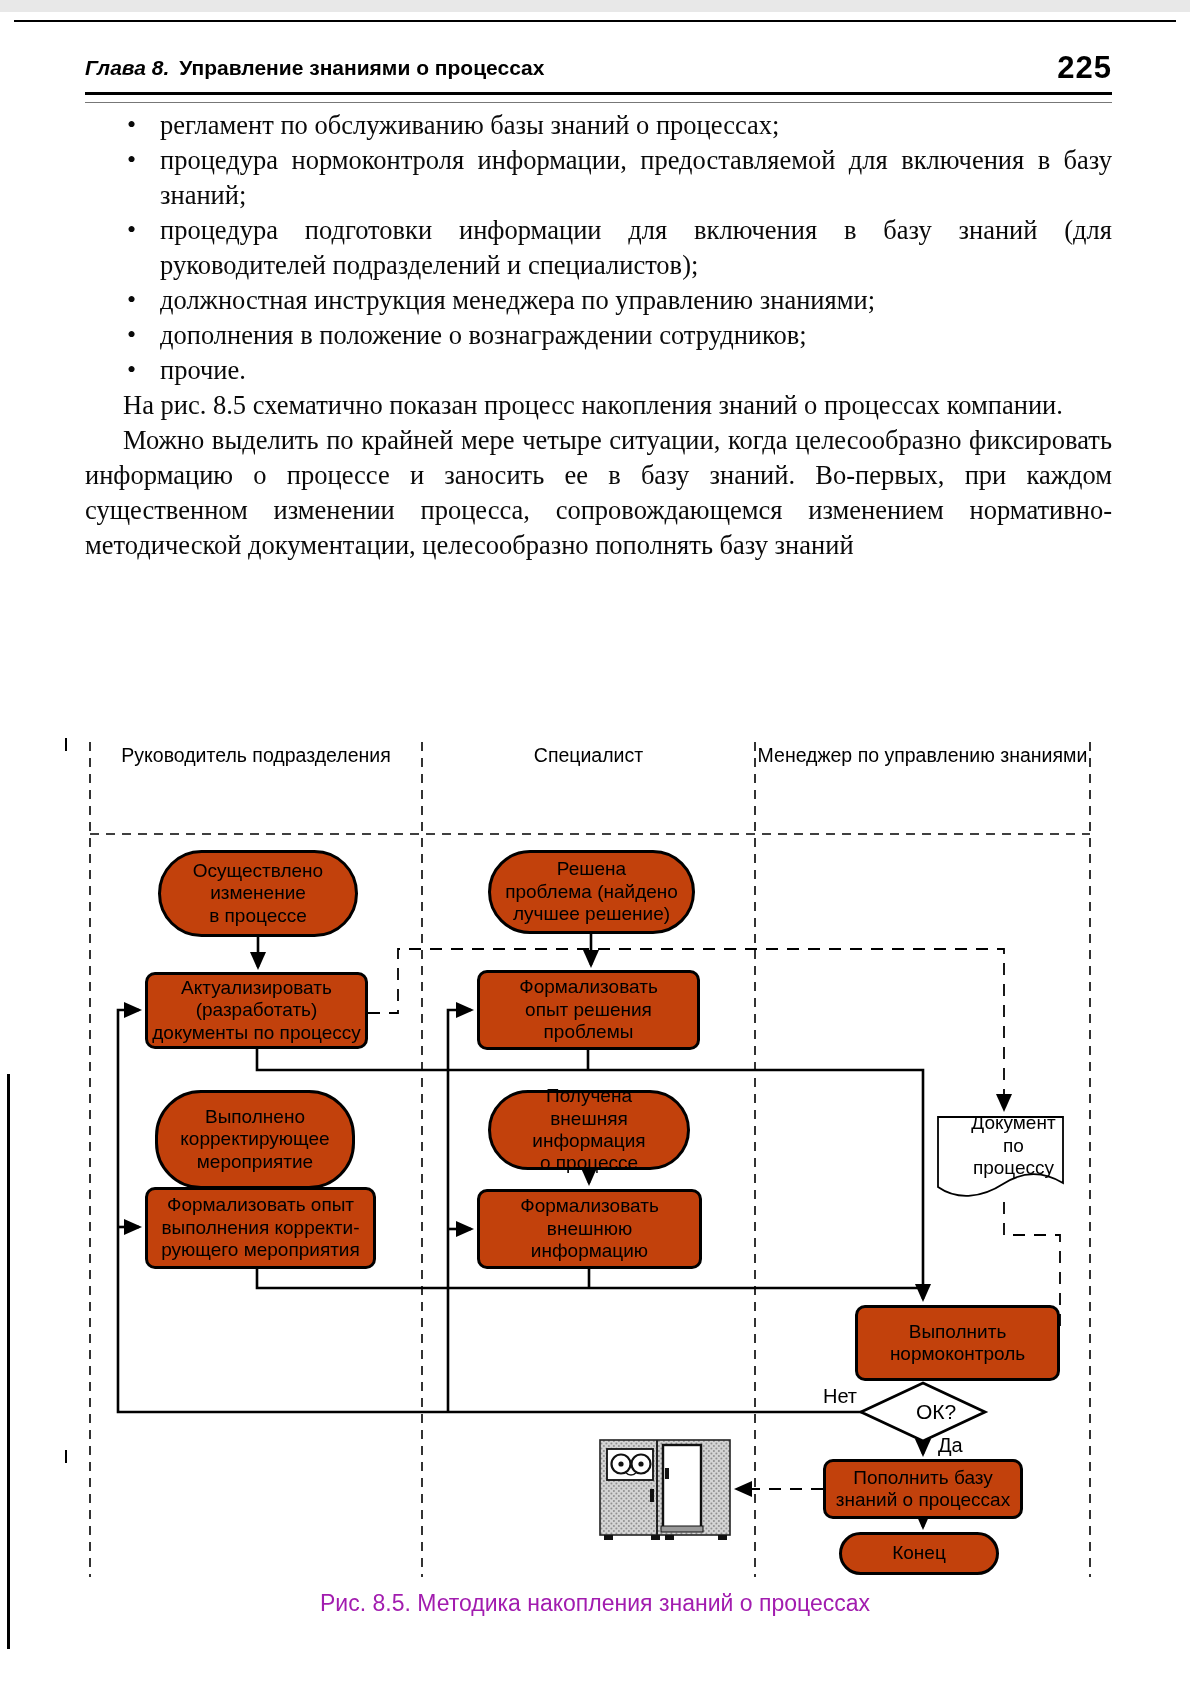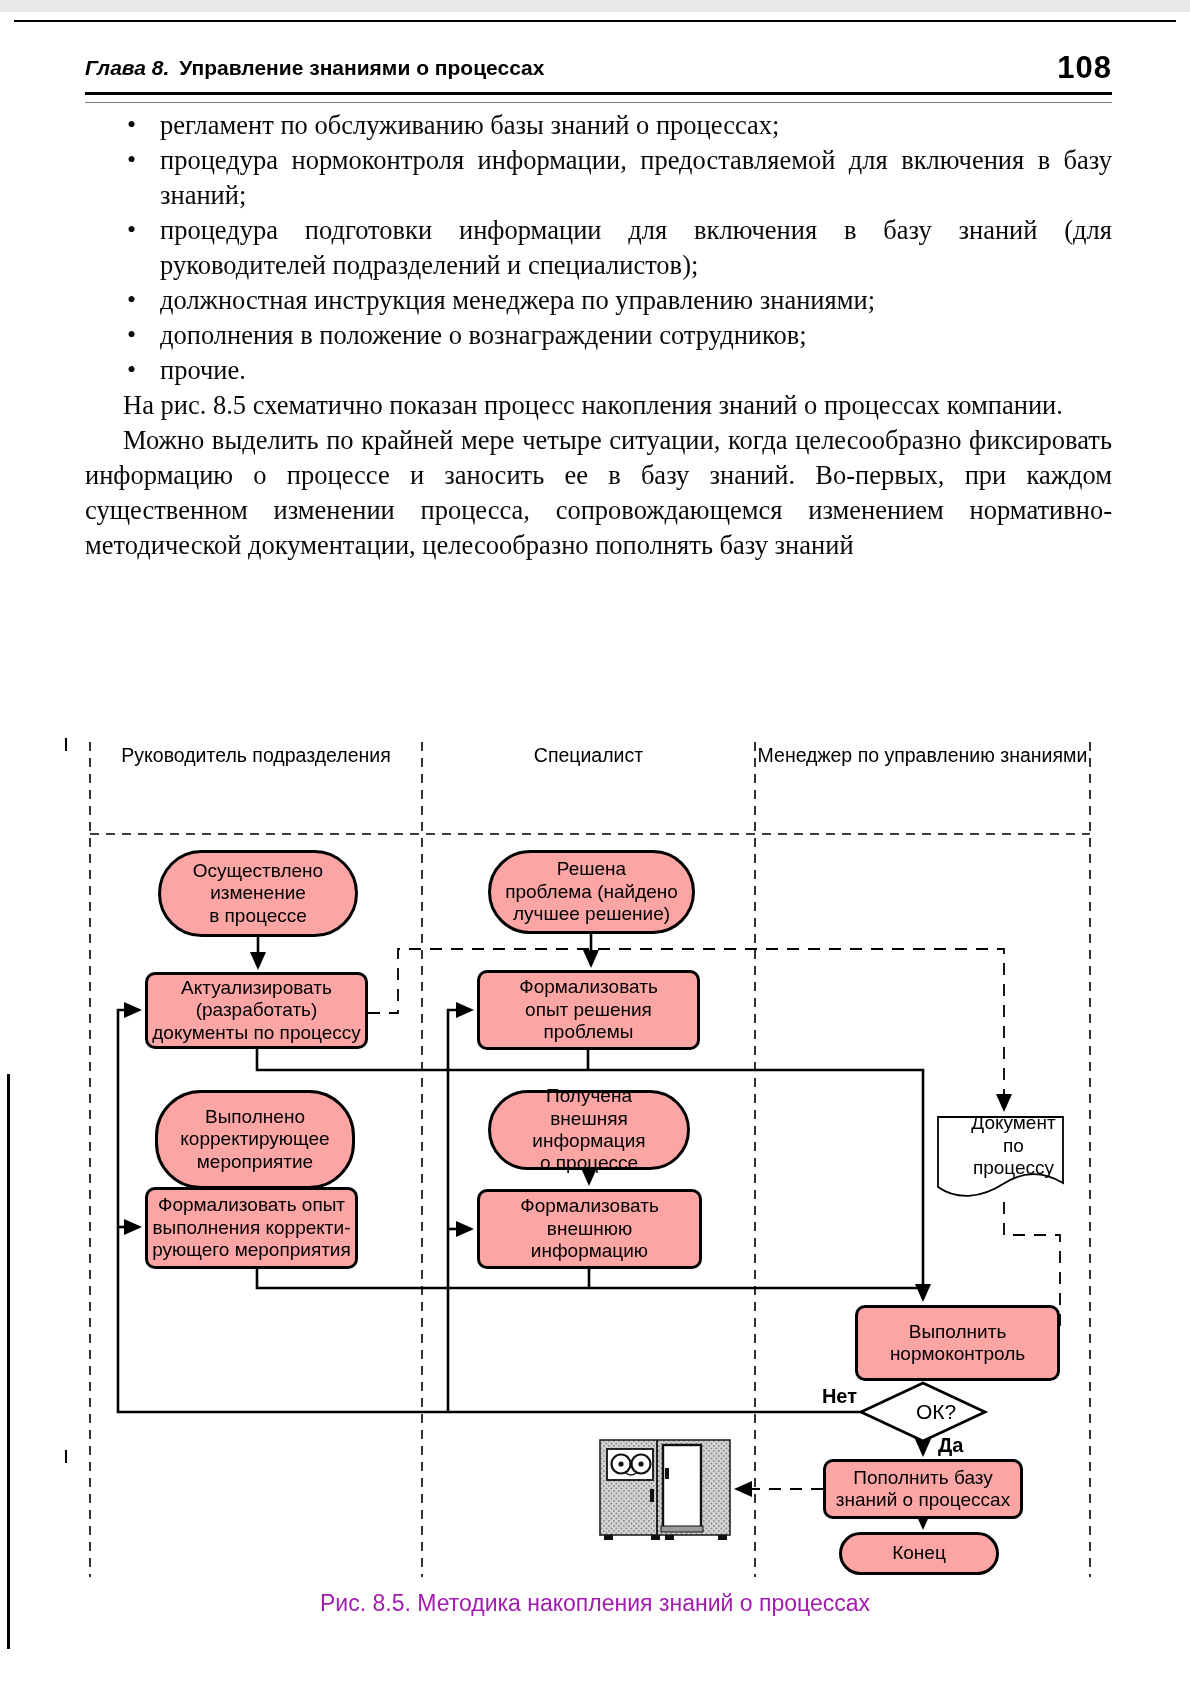--- a/index.html
+++ b/index.html
@@ -28,51 +28,51 @@
   .li .dot{position:absolute;left:42px;top:-1px;font-size:26px;}
   .para{text-indent:38px;}
   
   .diagram{position:absolute;left:85px;top:725px;width:1010px;height:845px;}
   .diagram svg{position:absolute;left:0;top:0;z-index:1;}
   .lane-title{
     position:absolute;top:7px;z-index:2;text-align:center;
     font-family:"Liberation Sans",sans-serif;font-size:19.5px;color:#000;
   }
   .node{
-    position:absolute;z-index:3;background:#fca5a5;border:3px solid #000;border-radius:10px;
+    position:absolute;z-index:3;background:#c2410c;border:3px solid #000;border-radius:10px;
     display:flex;align-items:center;justify-content:center;text-align:center;
     font-family:"Liberation Sans",sans-serif;font-size:19px;line-height:1.18;
     white-space:pre-line;box-sizing:border-box;color:#000;
   }
   .stadium{border-radius:46px;}
   .plain{background:transparent;border:none;z-index:4;padding-left:26px;}
   .edge-label{
     position:absolute;z-index:4;font-family:"Liberation Sans",sans-serif;
-    font-size:20px;color:#000;white-space:nowrap;font-weight:bold;
+    font-size:20px;color:#000;white-space:nowrap;
   }
   .caption{
     position:absolute;left:0;right:0;top:1578px;text-align:center;
     font-family:"Liberation Sans",sans-serif;font-size:23px;color:#a21caf;
   }
   
   .edge-artifact{position:absolute;left:7px;top:1062px;width:3px;height:575px;background:#000;}
   .tick{position:absolute;width:2px;height:13px;background:#000;}
 </style>
 </head>
 <body>
 
 <div class="page">
 
   <div class="toprule"></div>
 
   <div class="runhead">
     <div class="runhead-left">
       <span class="chap">Глава 8.</span><span>Управление знаниями о процессах</span>
     </div>
-    <div class="runhead-num">108</div>
+    <div class="runhead-num">225</div>
   </div>
   <div class="headrule"></div>
 
   <div class="bodytext">
     <div class="li">
       <span class="dot">•</span>
       <span>регламент по обслуживанию базы знаний о процессах;</span>
     </div>
     <div class="li">
       <span class="dot">•</span>
@@ -174,21 +174,21 @@
 
     <div class="node stadium" style="left:73px;top:113px;width:200px;height:87px;">Осуществлено
 изменение
 в процессе</div>
     <div class="node" style="left:60px;top:235px;width:223px;height:77px;">Актуализировать
 (разработать)
 документы по процессу</div>
     <div class="node stadium" style="left:70px;top:353px;width:200px;height:99px;">Выполнено
 корректирующее
 мероприятие</div>
-    <div class="node" style="left:60px;top:450px;width:213px;height:82px;">Формализовать опыт
+    <div class="node" style="left:60px;top:450px;width:231px;height:82px;">Формализовать опыт
 выполнения корректи-
 рующего мероприятия</div>
 
     <div class="node stadium" style="left:403px;top:113px;width:207px;height:84px;">Решена
 проблема (найдено
 лучшее решение)</div>
     <div class="node" style="left:392px;top:233px;width:223px;height:80px;">Формализовать
 опыт решения
 проблемы</div>
     <div class="node stadium" style="left:403px;top:353px;width:202px;height:80px;">Получена

